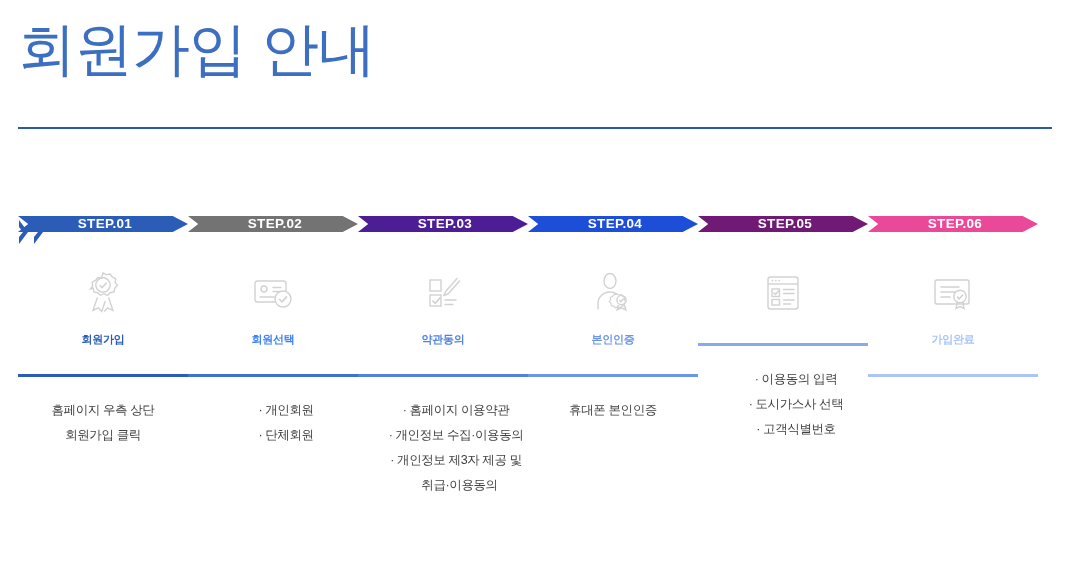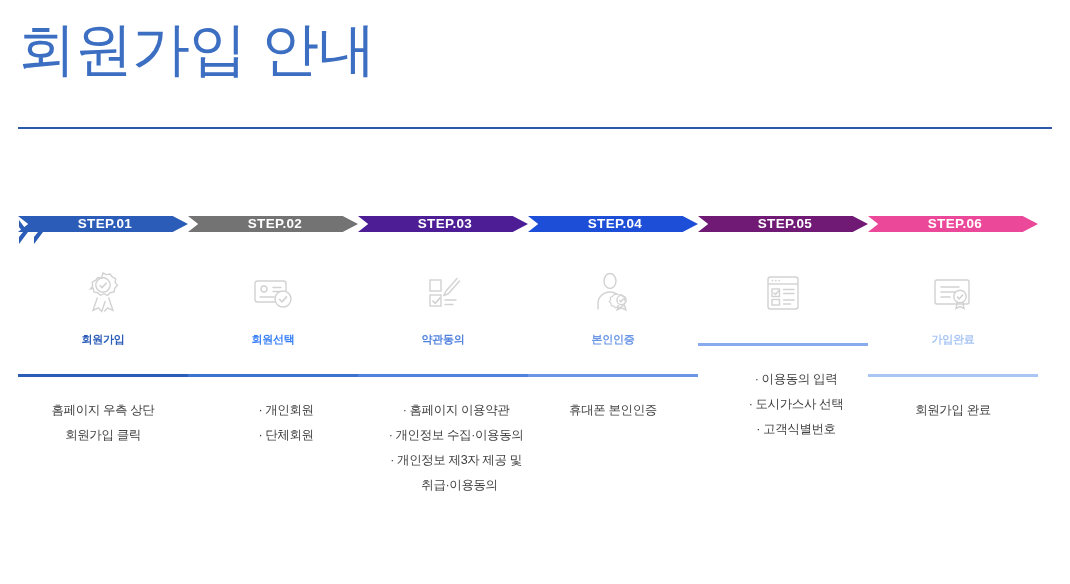--- a/index.html
+++ b/index.html
@@ -251,19 +251,16 @@
         <svg width="48" height="46" viewBox="0 0 48 46" fill="none" stroke="#d2d2d2" stroke-width="1.4">
           <rect x="6" y="10" width="34" height="24" rx="2"></rect>
           <path d="M12 17 h18 M12 22 h14 M12 27 h9" stroke-linecap="round"></path>
           <circle cx="31" cy="26.5" r="6.2" fill="#ffffff"></circle>
           <path d="M28 26.6 l2.2 2.2 4-4.3" stroke-width="1.5"></path>
           <path d="M28.3 31.6 L27 38.5 l4-2 4 2 -1.3-6.9"></path>
         </svg>
       </div>
       <div class="step-name" style="color: rgb(169, 198, 245);">가입완료</div>
       <div class="step-divider" style="background: rgb(169, 198, 245);"></div>
-      <div class="step-desc centered">
-          <div class="desc-line">회원가입 완료</div>
-        </div>
     </div>
 
   </div>
 </div>
 
 </body></html>

